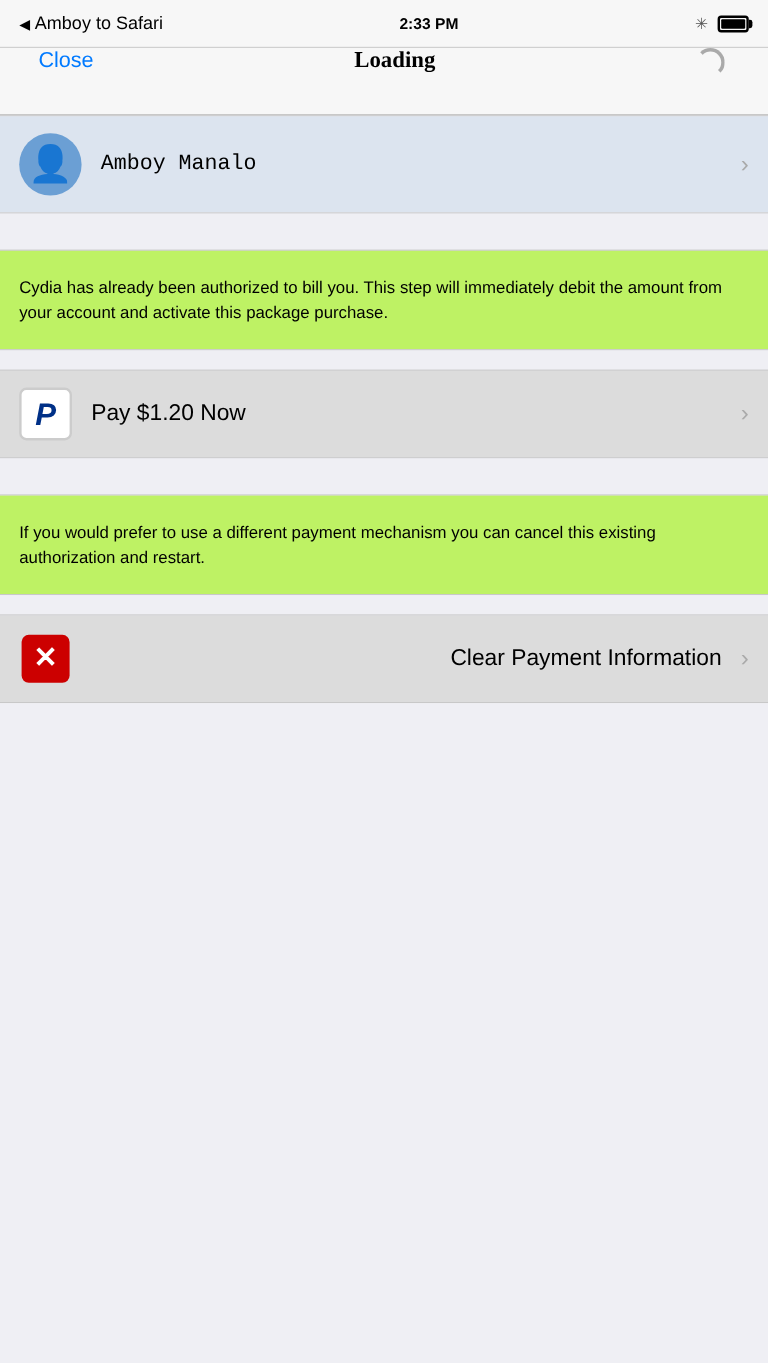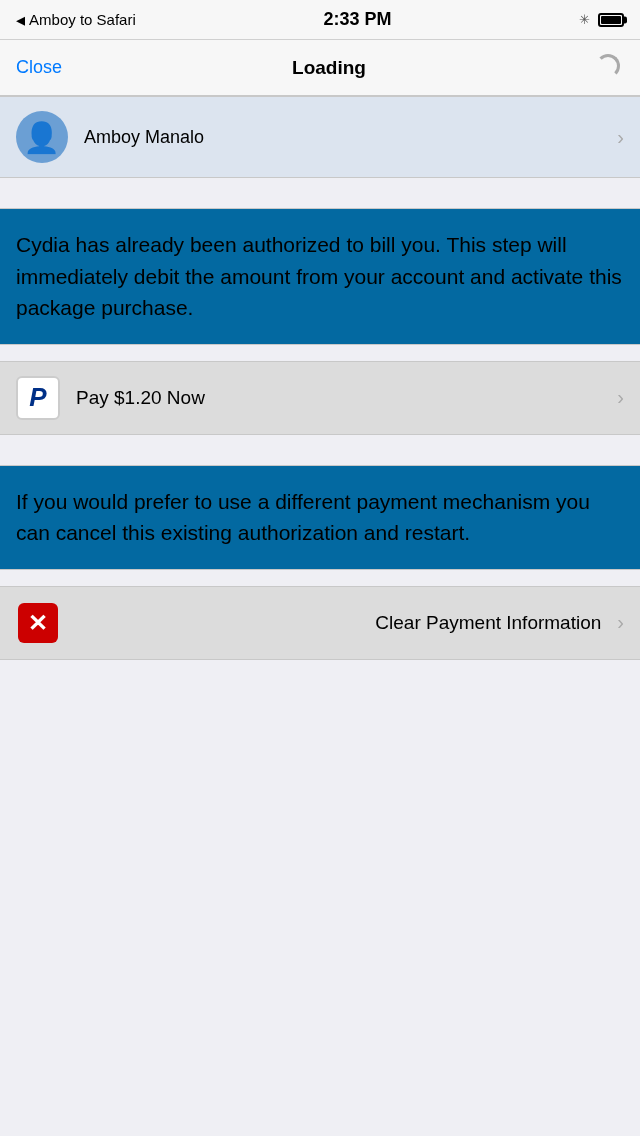--- a/index.html
+++ b/index.html
@@ -29,21 +29,21 @@
       align-items: center;
       gap: 4px;
       font-size: 15px;
       color: #000;
     }
     .back-arrow {
       font-size: 18px;
       color: #000;
     }
     .status-bar-center {
-      font-size: 18px;
+      font-size: 13px;
       font-weight: 600;
       color: #000;
     }
     .status-bar-right {
       display: flex;
       align-items: center;
       gap: 8px;
     }
     .battery-icon {
       width: 26px;
@@ -73,35 +73,36 @@
       background: #000;
       border-radius: 1px;
     }
 
     
     .nav-bar {
       width: 100%;
       height: 56px;
       background: #f7f7f7;
       display: flex;
-      align-items: center;
+      align-items: flex-start;
       justify-content: space-between;
-      padding: 0 16px;
+      padding: 0 32px;
       border-bottom: 1px solid #c8c8c8;
     }
     .nav-close {
       font-size: 18px;
       color: #007aff;
       font-weight: 400;
       cursor: pointer;
     }
     .nav-title {
       font-size: 19px;
       font-weight: 700;
       color: #000;
+      font-family: Liberation Serif, serif;
     }
     .nav-spinner {
       width: 28px;
       height: 28px;
       position: relative;
     }
     .spinner-ring {
       width: 24px;
       height: 24px;
       border: 3px solid transparent;
@@ -147,42 +148,43 @@
       align-items: center;
       justify-content: center;
       flex-shrink: 0;
     }
     .user-avatar-icon {
       color: white;
       font-size: 30px;
     }
     .user-info {
       flex: 1;
+      font-family: Liberation Mono, monospace;
     }
     .user-name {
       font-size: 18px;
       font-weight: 400;
       color: #000;
     }
     .user-subtitle {
       font-size: 14px;
       color: #555;
       margin-top: 2px;
     }
     .chevron {
       color: #aaa;
       font-size: 20px;
       font-weight: 300;
     }
 
     
     .text-block {
-      background: #0369a1;
+      background: #bef264;
       padding: 20px 16px;
-      font-size: 21px;
+      font-size: 14px;
       line-height: 1.5;
       color: #000;
     }
 
     
     .paypal-row {
       width: 100%;
       background: #dcdcdc;
       display: flex;
       align-items: center;

